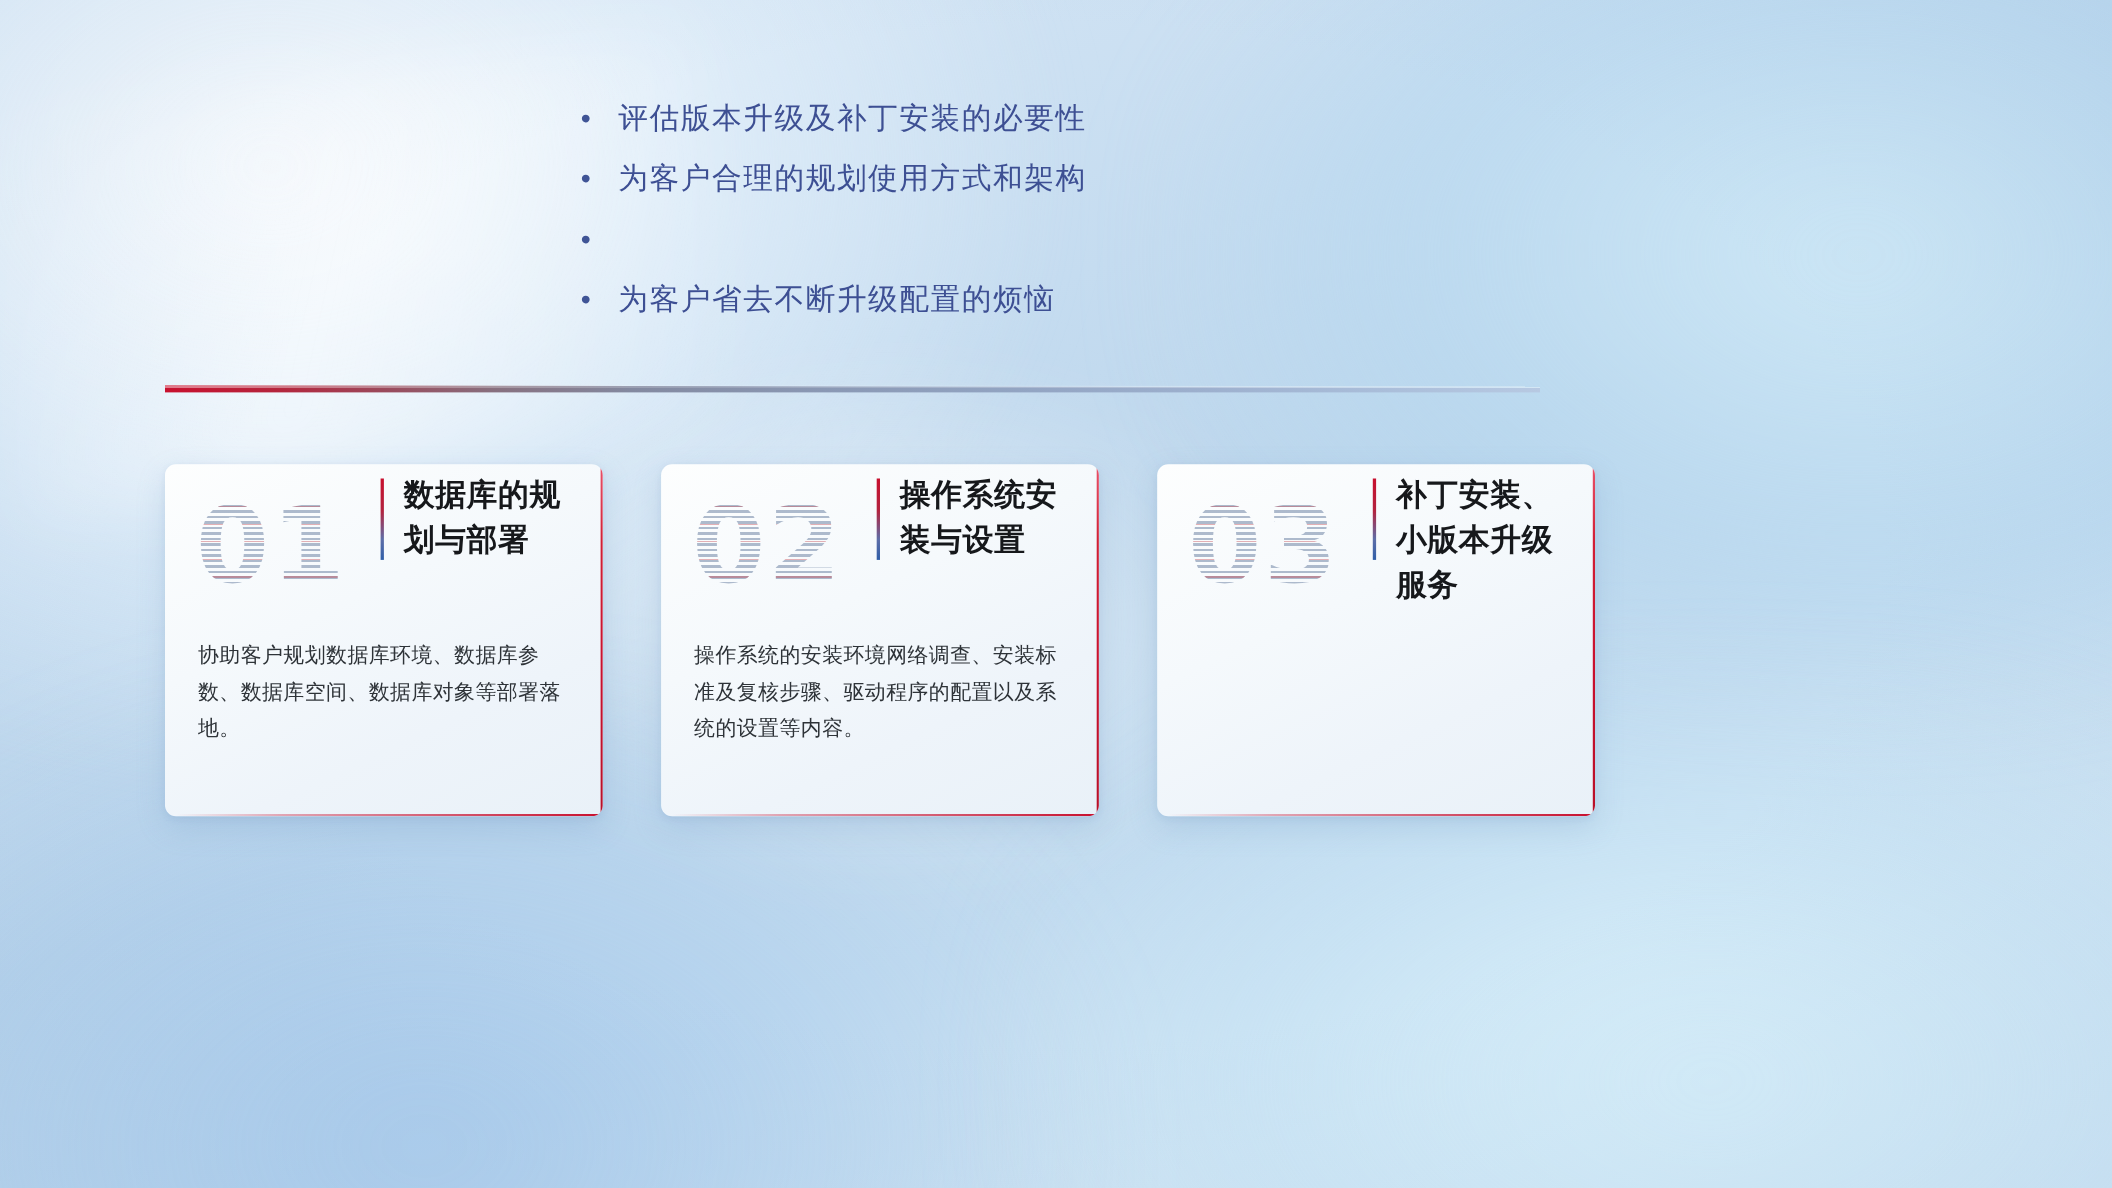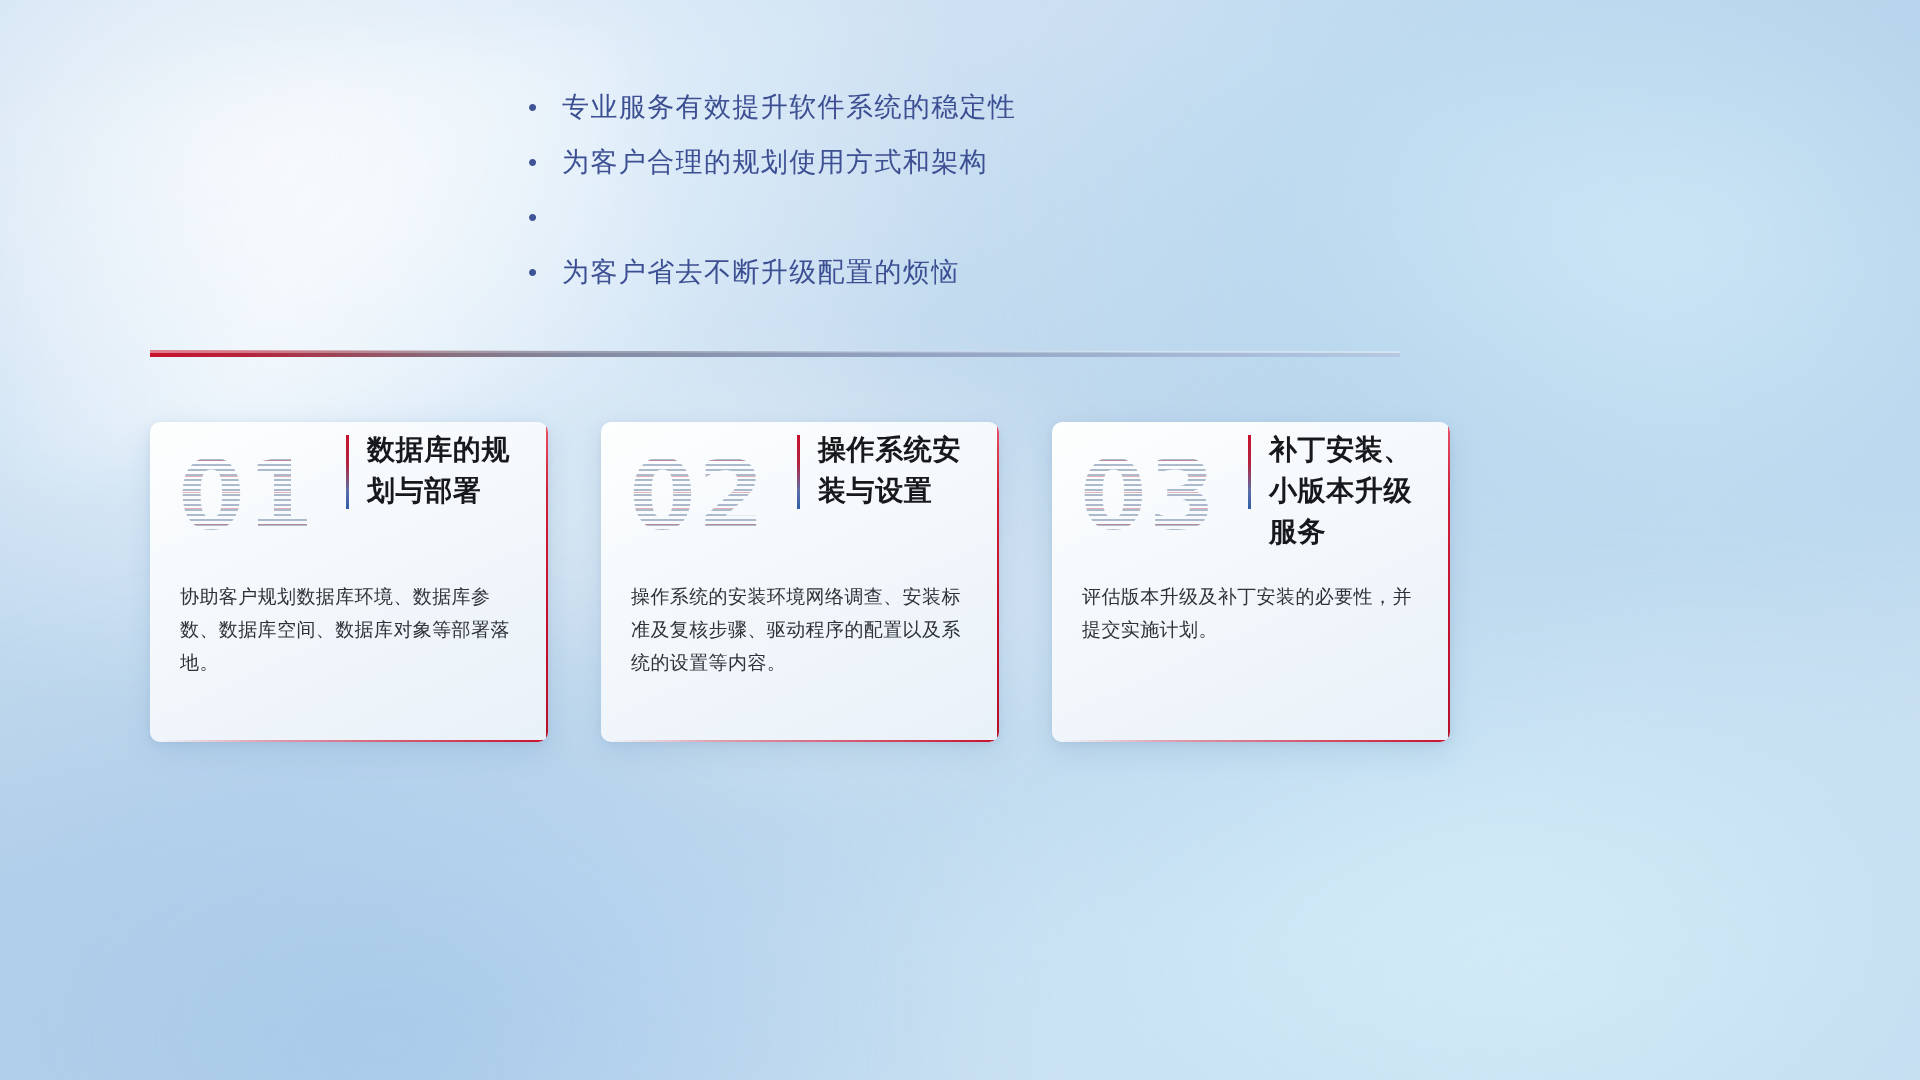--- a/index.html
+++ b/index.html
@@ -108,21 +108,21 @@
   <div class="bg-glow-c"></div>
   <div class="bg-glow-d"></div>
   <div class="bg-glow-e"></div>
   <div class="bg-streak"></div>
   <div class="bg-vig"></div>
 </div>
 
 <div class="bullets">
   <div class="bullet-row">
     <span class="bullet-dot">•</span>
-    <span class="bullet-text">专业服务有效提升软件系统的稳定性</span>
+    <span class="bullet-text">评估版本升级及补丁安装的必要性</span>
   </div>
   <div class="bullet-row">
     <span class="bullet-dot">•</span>
     <span class="bullet-text">为客户合理的规划使用方式和架构</span>
   </div>
   <div class="bullet-row">
     <span class="bullet-dot">•</span>
   </div>
   <div class="bullet-row">
     <span class="bullet-dot">•</span>
@@ -168,17 +168,16 @@
   <div class="card">
     <div class="card-edge"></div>
     <div class="card-edge-b"></div>
     <div class="card-inner">
       <div class="num">03</div>
       <div class="num-tint">03</div>
       <div class="title-block">
         <span class="title-bar"></span>
         <span class="card-title">补丁安装、小版本升级服务</span>
       </div>
-      <div class="card-desc">评估版本升级及补丁安装的必要性，并提交实施计划。</div>
     </div>
   </div>
 
 </div>
 
 </body></html>

